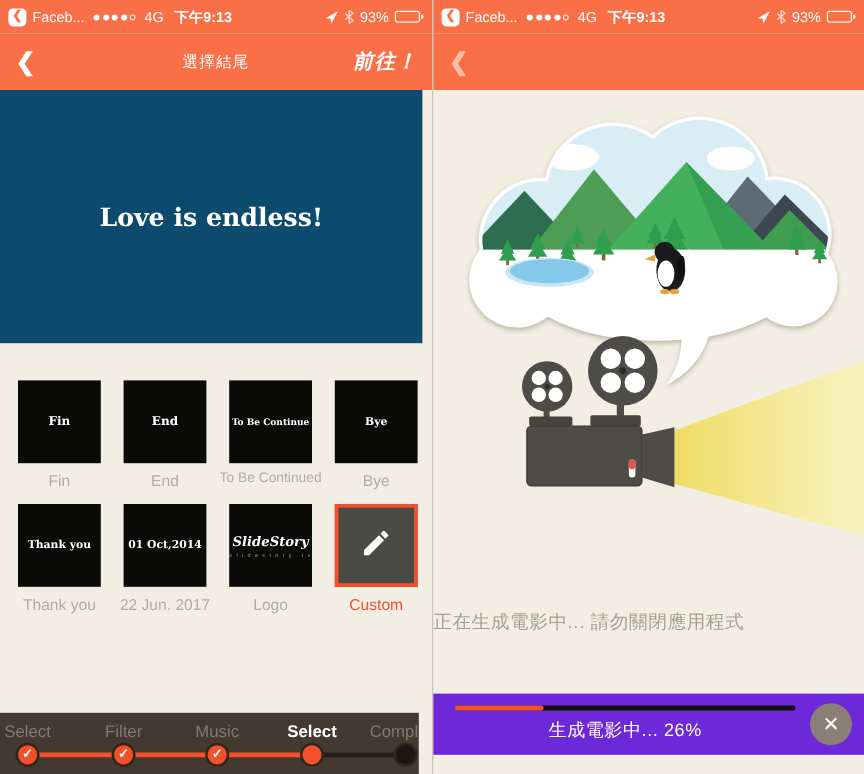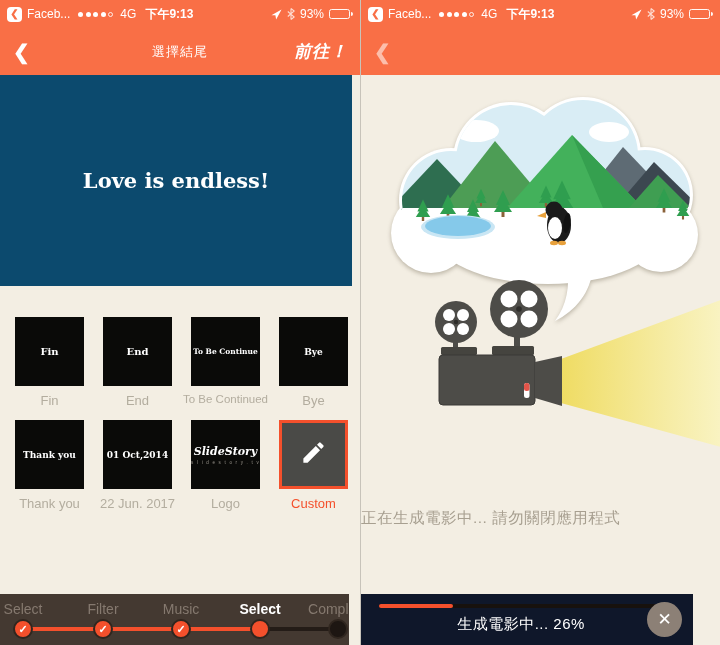--- a/index.html
+++ b/index.html
@@ -62,21 +62,21 @@
   .step-dot { position:absolute; top:25px; width:20px; height:20px; border-radius:50%; border:2px solid #30261F; background:#F4502C; display:flex; align-items:center; justify-content:center; color:#fff; font-size:11px; font-weight:700; line-height:1; cursor:pointer; }
   .step-dot.pending { background:#1D1612; }
 
   
   .illustration { position:absolute; left:0; top:75px; width:360px; height:460px; }
 
   
   .gen-message { position:absolute; left:0; top:508px; width:360px; color:#A79F90; font-size:15.5px; letter-spacing:.5px; }
 
   
-  .gen-bar { position:absolute; left:0; bottom:0; width:332px; height:51px; background:#0f172a; }
+  .gen-bar { position:absolute; left:0; bottom:16px; width:360px; height:51px; background:#6d28d9; }
   .track { position:absolute; left:18px; top:10px; width:284px; height:4px; background:#17110D; border-radius:2px; }
   .track-fill { height:100%; background:#F4502C; border-radius:2px; }
   .gen-bar-label { position:absolute; left:0; top:21px; width:320px; text-align:center; color:#fff; font-size:15px; letter-spacing:.5px; }
   .close-btn { position:absolute; right:11px; top:8px; width:35px; height:35px; border-radius:50%; background:#8C8076; color:#fff; display:flex; align-items:center; justify-content:center; font-size:17px; cursor:pointer; }
 </style>
 </head>
 <body>
 
 <div class="panel left">
 

